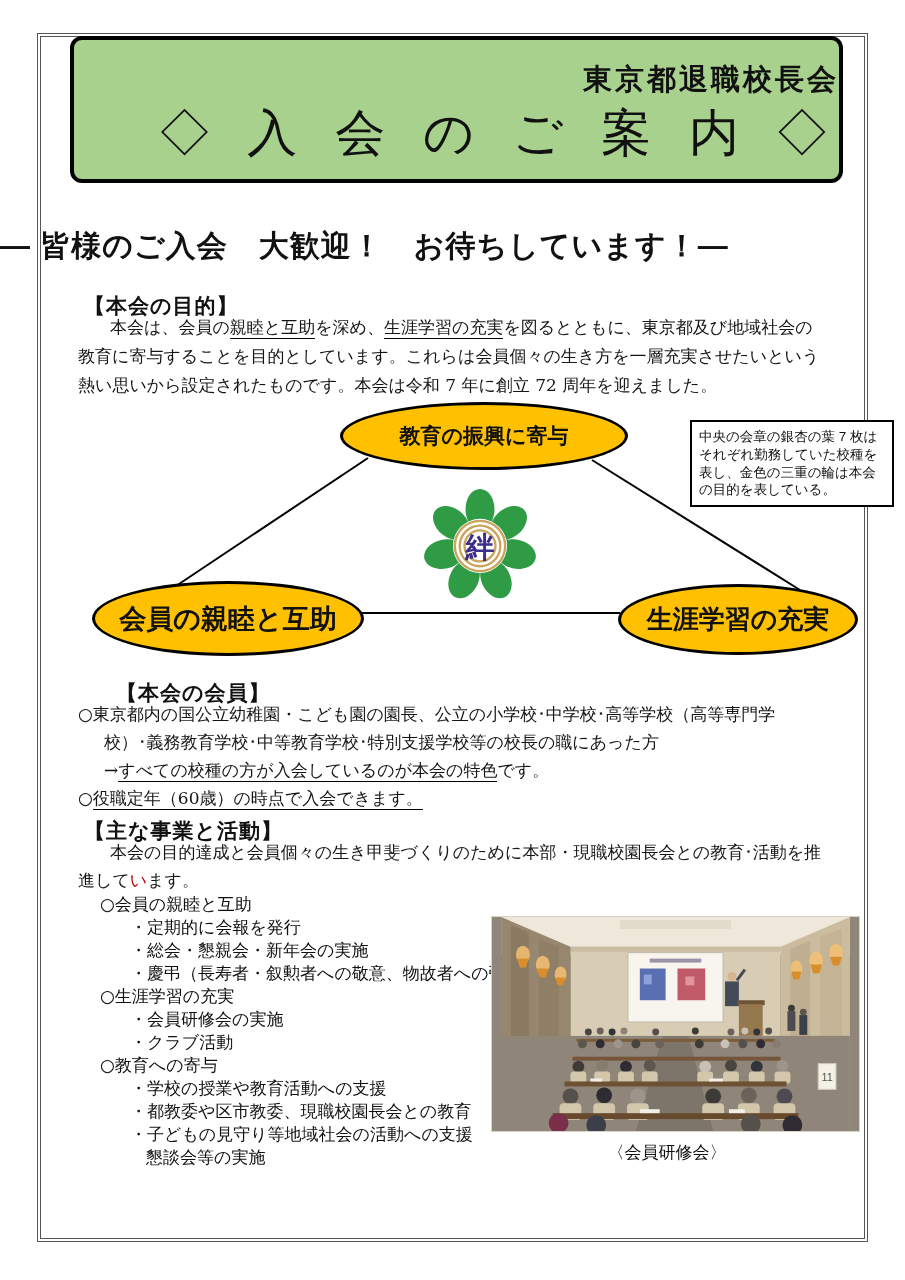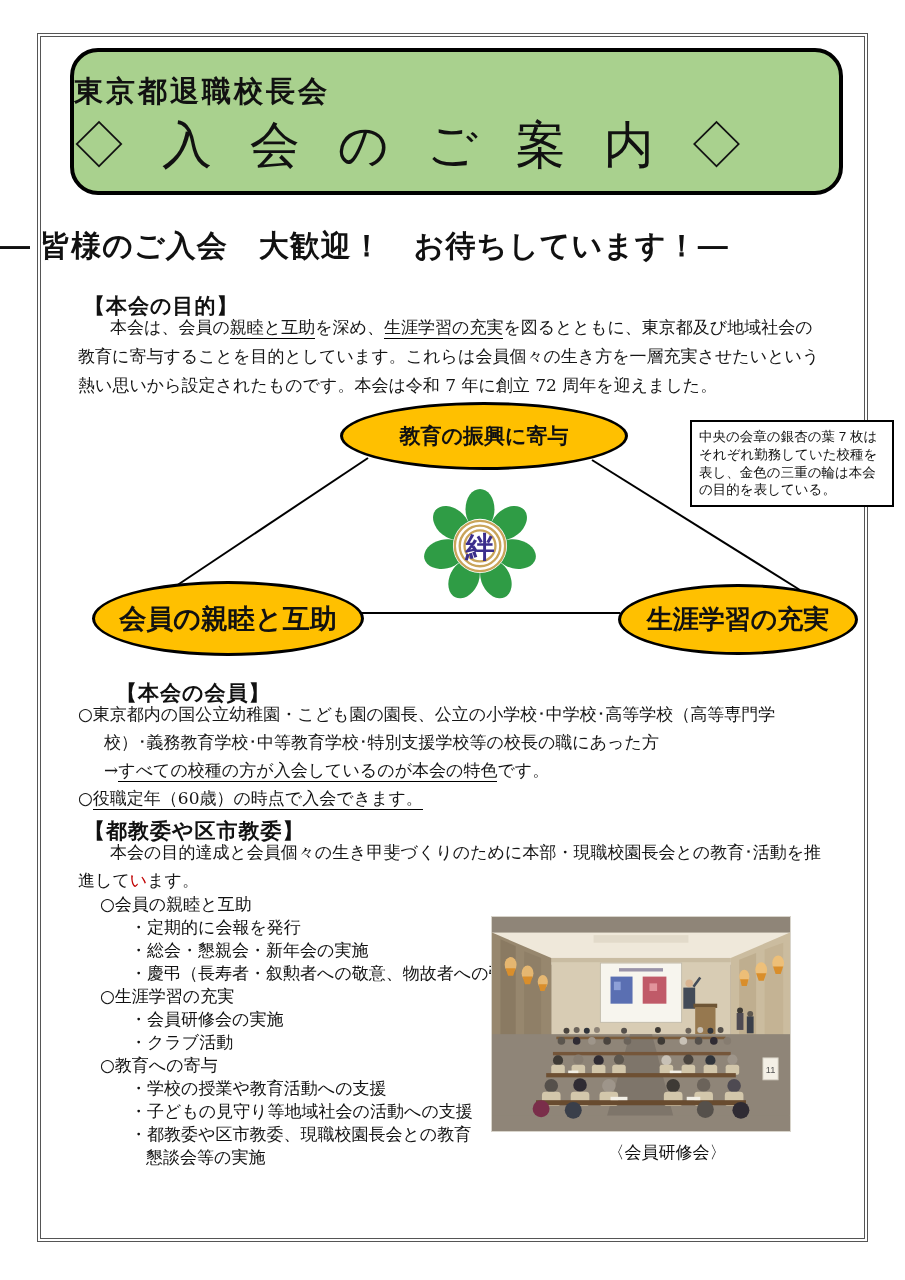--- a/index.html
+++ b/index.html
@@ -6,23 +6,23 @@
   body{
     width:905px;height:1280px;position:relative;background:#ffffff;
     font-family:"Liberation Sans",sans-serif;color:#111;overflow:hidden;
   }
   .page-frame{
     position:absolute;left:37px;top:33px;width:823px;height:1201px;
     border:4px double #555;background:#fff;
   }
   
   .header-box{
-    position:absolute;left:70px;top:48px;width:765px;height:139px;
-    background:#A9D18E;border:4px solid #000;border-radius:28px;
-    text-align:left;
+    position:absolute;left:70px;top:36px;width:765px;height:139px;
+    background:#A9D18E;border:4px solid #000;border-radius:12px;
+    text-align:right;
   }
   .header-org{margin-top:20px;font-size:29px;font-weight:bold;letter-spacing:3px;}
   .header-title{margin-top:0;font-size:50px;font-weight:normal;letter-spacing:12px;white-space:nowrap;}
   
   .subtitle{
     position:absolute;left:0;top:226px;width:905px;text-align:left;
     font-size:30px;font-weight:bold;letter-spacing:1px;white-space:nowrap;
   }
   .sec-heading{position:absolute;left:84px;font-size:21px;font-weight:bold;letter-spacing:1px;}
   #h-purpose{top:292px;}
@@ -51,21 +51,21 @@
   }
   .emblem{position:absolute;left:422px;top:486px;width:116px;height:122px;z-index:3;}
   
   .act-list{position:absolute;left:78px;top:893px;width:420px;font-family:"DejaVu Serif",serif;font-size:17px;}
   .act-list div{line-height:23px;white-space:nowrap;}
   .lvl1{padding-left:22px;}
   .lvl2{padding-left:52px;}
   .lvl3{padding-left:68px;}
   
   .photo{
-    position:absolute;left:491px;top:916px;width:300px;height:216px;
+    position:absolute;left:491px;top:916px;width:369px;height:216px;
     border:1px solid #d8d4cb;box-sizing:border-box;background:#8F8578;
   }
   .photo svg{display:block;width:100%;height:100%;}
   .photo-caption{
     position:absolute;left:491px;top:1141px;width:352px;text-align:center;
     font-size:17px;font-family:"DejaVu Serif",serif;
   }
 </style>
 </head>
 <body>
@@ -122,38 +122,38 @@
 <div class="sec-heading" id="h-members">【本会の会員】</div>
 <div class="body-line" style="left:78px;top:703px;">○東京都内の国公立幼稚園・こども園の園長、公立の小学校･中学校･高等学校（高等専門学</div>
 <div class="body-line" style="left:104px;top:731px;text-align:center;">校）･義務教育学校･中等教育学校･特別支援学校等の校長の職にあった方</div>
 <div class="body-line" style="left:104px;top:759px;">
   <span>→</span><span class="u">すべての校種の方が入会しているのが本会の特色</span><span>です。</span>
 </div>
 <div class="body-line" style="left:78px;top:787px;">
   <span>○</span><span class="u">役職定年（60歳）の時点で入会できます。</span>
 </div>
 
-<div class="sec-heading" id="h-activities">【都教委や区市教委】</div>
+<div class="sec-heading" id="h-activities">【主な事業と活動】</div>
 <div class="body-line" style="left:110px;top:841px;">本会の目的達成と会員個々の生き甲斐づくりのために本部・現職校園長会との教育･活動を推</div>
 <div class="body-line" style="left:78px;top:869px;">
   <span>進して</span><span class="red">い</span><span>ます。</span>
 </div>
 
 <div class="act-list">
   <div class="lvl1">○会員の親睦と互助</div>
   <div class="lvl2">・定期的に会報を発行</div>
   <div class="lvl2">・総会・懇親会・新年会の実施</div>
   <div class="lvl2">・慶弔（長寿者・叙勲者への敬意、物故者への弔意）</div>
   <div class="lvl1">○生涯学習の充実</div>
   <div class="lvl2">・会員研修会の実施</div>
   <div class="lvl2">・クラブ活動</div>
   <div class="lvl1">○教育への寄与</div>
   <div class="lvl2">・学校の授業や教育活動への支援</div>
+  <div class="lvl2">・都教委や区市教委、現職校園長会との教育</div>
   <div class="lvl2">・子どもの見守り等地域社会の活動への支援</div>
-  <div class="lvl2">・都教委や区市教委、現職校園長会との教育</div>
   <div class="lvl3">懇談会等の実施</div>
 </div>
 
 <div class="photo">
   <svg viewBox="0 0 352 216" xmlns="http://www.w3.org/2000/svg">
 
     <rect x="0" y="0" width="352" height="38" fill="#EFE8DA"></rect>
     <rect x="120" y="3" width="112" height="9" fill="#E2DACA"></rect>
 
     <rect x="70" y="30" width="212" height="92" fill="#D8CCB4"></rect>

